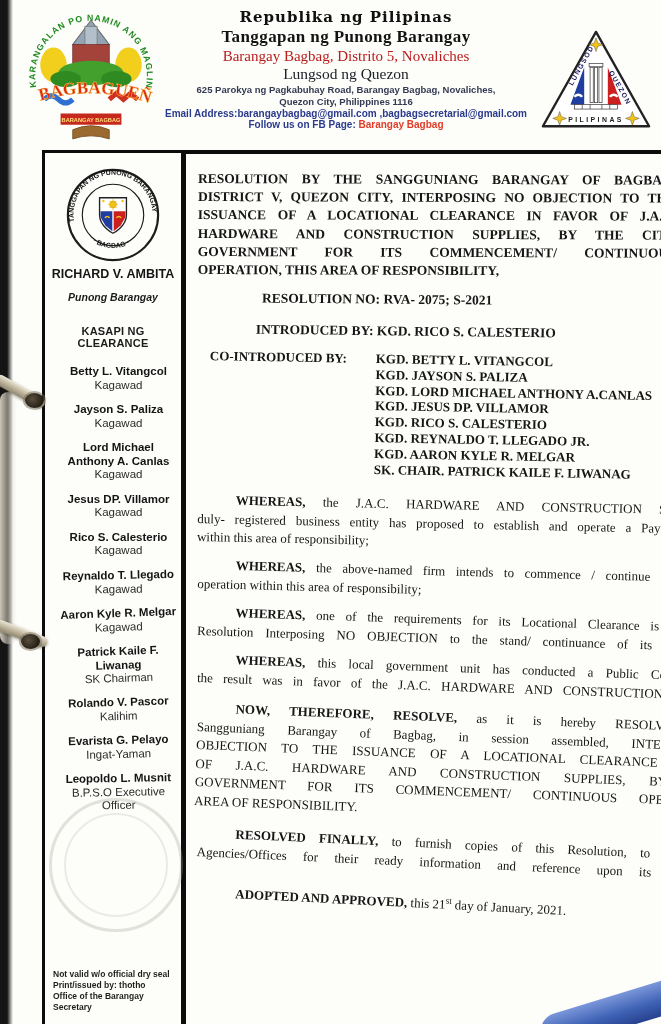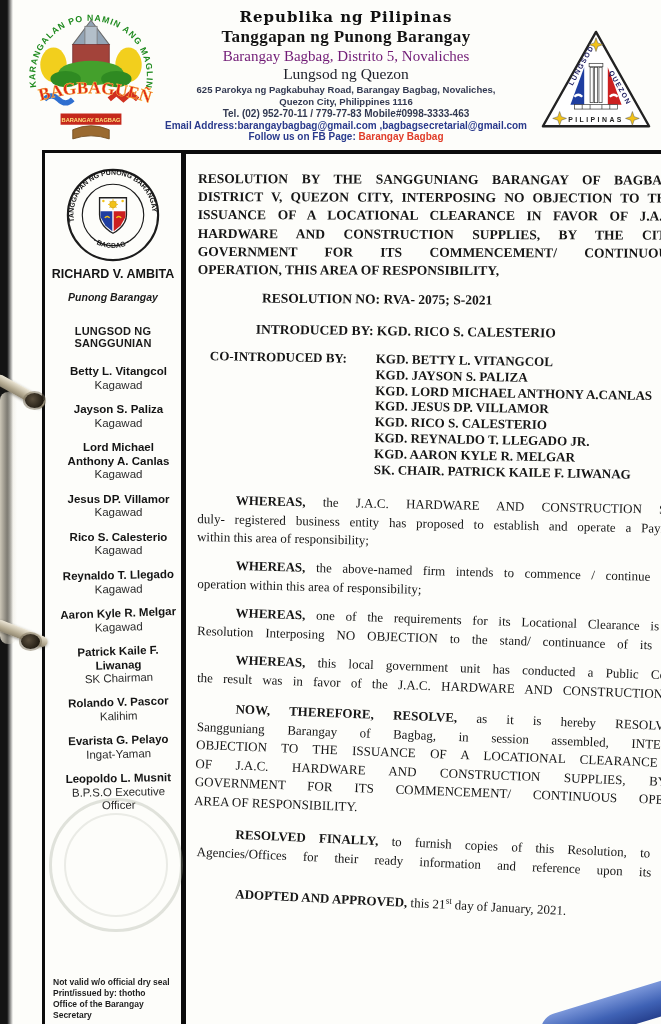--- a/index.html
+++ b/index.html
@@ -10,21 +10,21 @@
              background:linear-gradient(to right,#141414 55%,rgba(20,20,20,0));}
   .edge-streak{position:absolute;left:0;top:392px;width:17px;height:252px;z-index:3;border-radius:8px;
                background:linear-gradient(90deg,rgba(214,208,192,.95),rgba(214,208,192,0));}
   .swoosh{position:absolute;left:538px;top:992px;width:178px;height:34px;z-index:4;
           transform:rotate(-17deg);border-radius:20px 3px 3px 20px;
           background:linear-gradient(180deg,#7b97da 0%,#3f62b5 55%,#27418f 100%);}
   
   .hdr-center{position:absolute;left:150px;top:8px;width:392px;text-align:center;z-index:1;}
   .hdr-republic{font-family:"DejaVu Serif",serif;font-weight:bold;font-size:15px;letter-spacing:1px;color:#101010;}
   .hdr-office{font-weight:bold;font-size:17px;margin-top:1px;color:#131313;letter-spacing:.4px;}
-  .hdr-brgy{font-size:15px;margin-top:1px;color:#701a75;}
+  .hdr-brgy{font-size:15px;margin-top:1px;color:#b91c1c;}
   .hdr-city{font-size:15.5px;color:#20222c;}
   .hdr-small{font-family:"Liberation Sans",sans-serif;font-weight:bold;font-size:9.5px;color:#333a52;margin-top:1px;}
   .hdr-tel{font-family:"Liberation Sans",sans-serif;font-weight:bold;font-size:10px;color:#333a52;margin-top:1px;}
   .hdr-email{font-family:"Liberation Sans",sans-serif;font-weight:bold;font-size:10px;color:#2a3a8c;margin-top:1px;}
   .hdr-fb{font-family:"Liberation Sans",sans-serif;font-weight:bold;font-size:10px;color:#2a3a8c;}
   .fb-red{color:#e03c28;}
   .logo-left{position:absolute;left:20px;top:4px;width:142px;height:142px;z-index:1;}
   .logo-right{position:absolute;left:537px;top:24px;width:118px;height:118px;z-index:1;}
   .hdr-rule{position:absolute;left:42px;top:150px;width:619px;height:4px;background:#0c0c0c;z-index:2;}
   
@@ -42,21 +42,21 @@
   .member:nth-child(6){transform:rotate(-1.2deg);}
   .member:nth-child(7){transform:rotate(-2deg);}
   .member:nth-child(8){transform:rotate(-2deg);}
   .member:nth-child(9){transform:rotate(-1.8deg);}
   .member:nth-child(10){transform:rotate(-1.4deg);}
   .member:nth-child(11){transform:rotate(-1deg);}
   .emboss{position:absolute;left:4px;top:645px;width:128px;height:128px;border-radius:50%;
           border:3px solid rgba(158,166,148,.30);}
   .emboss:after{content:"";position:absolute;left:12px;top:12px;right:12px;bottom:12px;border-radius:50%;
           border:2px solid rgba(158,166,148,.20);}
-  .footnotes{position:absolute;left:8px;bottom:6px;text-align:left;font-weight:bold;font-size:8.5px;
+  .footnotes{position:absolute;left:8px;bottom:14px;text-align:left;font-weight:bold;font-size:8.5px;
              line-height:11px;color:#1e1e1e;}
   
   .fastener{position:absolute;z-index:6;}
   .prong{width:56px;height:11px;border-radius:6px;transform-origin:left center;
          background:linear-gradient(180deg,#ece6d6,#b5ab92 60%,#8e8570);box-shadow:0 1px 3px rgba(40,35,25,.45);}
   .f1 .prong{transform:rotate(29deg);}
   .f2 .prong{transform:rotate(21deg);}
   .hole{position:absolute;width:19px;height:15px;border-radius:50%;background:radial-gradient(circle at 40% 40%,#5a4f3e,#241e14 70%);
         box-shadow:0 0 0 2px rgba(120,110,88,.5);}
   .f1 .hole{left:30px;top:21px;}
@@ -120,21 +120,20 @@
     <path d="M 52 124 q 18 -8 36 0 l 0 9 q -18 -6 -36 0 z" fill="#9a6a30" stroke="#6e4a1e" stroke-width=".8"></path>
   </svg>
 
   <div class="hdr-center">
     <div class="hdr-republic">Republika ng Pilipinas</div>
     <div class="hdr-office">Tanggapan ng Punong Barangay</div>
     <div class="hdr-brgy">Barangay Bagbag, Distrito 5, Novaliches</div>
     <div class="hdr-city">Lungsod ng Quezon</div>
     <div class="hdr-small">625 Parokya ng Pagkabuhay Road, Barangay Bagbag, Novaliches,</div>
     <div class="hdr-small">Quezon City, Philippines 1116</div>
-    <div class="hdr-tel">Tel.  (02) 952-70-11 / 779-77-83 Mobile#0998-3333-463</div>
     <div class="hdr-email">Email Address:barangaybagbag@gmail.com ,bagbagsecretarial@gmail.com</div>
     <div class="hdr-fb"><span>Follow us on FB Page: </span><span class="fb-red">Barangay Bagbag</span></div>
   </div>
 
   <svg class="logo-right" viewBox="0 0 120 120">
     <polygon points="60,8 114,104 6,104" fill="#ffffff" stroke="#222" stroke-width="2.4" stroke-linejoin="round"></polygon>
     <polygon points="34,82 48,44 48,82" fill="#1f3ea0"></polygon>
     <polygon points="72,44 86,82 72,82" fill="#cc2020"></polygon>
     <rect x="53" y="40" width="14" height="3.5" fill="#fff" stroke="#333" stroke-width=".7"></rect>
     <rect x="54" y="44" width="3.2" height="36" fill="#fff" stroke="#333" stroke-width=".7"></rect>
@@ -186,21 +185,21 @@
           <line x1="47.7" y1="41.3" x2="46.3" y2="42.7"></line>
       </g>
       <circle cx="40" cy="35.5" r="1.3" fill="#f2c218"></circle>
       <circle cx="60" cy="35.5" r="1.3" fill="#f2c218"></circle>
       <path d="M 41.5 53 q 2.5 -3 5 0" stroke="#f2c218" stroke-width="1.6" fill="none"></path>
       <path d="M 53.5 53 q 2.5 -3 5 0" stroke="#f2c218" stroke-width="1.6" fill="none"></path>
     </svg>
 
     <div class="captain-name">RICHARD V. AMBITA</div>
     <div class="captain-title">Punong Barangay</div>
-    <div class="council-heading">LUNGSOD NG SANGGUNIAN</div>
+    <div class="council-heading">KASAPI NG CLEARANCE</div>
 
     <div class="members">
       <div class="member">
           <div class="m-name">Betty L. Vitangcol</div>
           <div class="m-role">Kagawad</div>
         </div>
       <div class="member">
           <div class="m-name">Jayson S. Paliza</div>
           <div class="m-role">Kagawad</div>
         </div>

